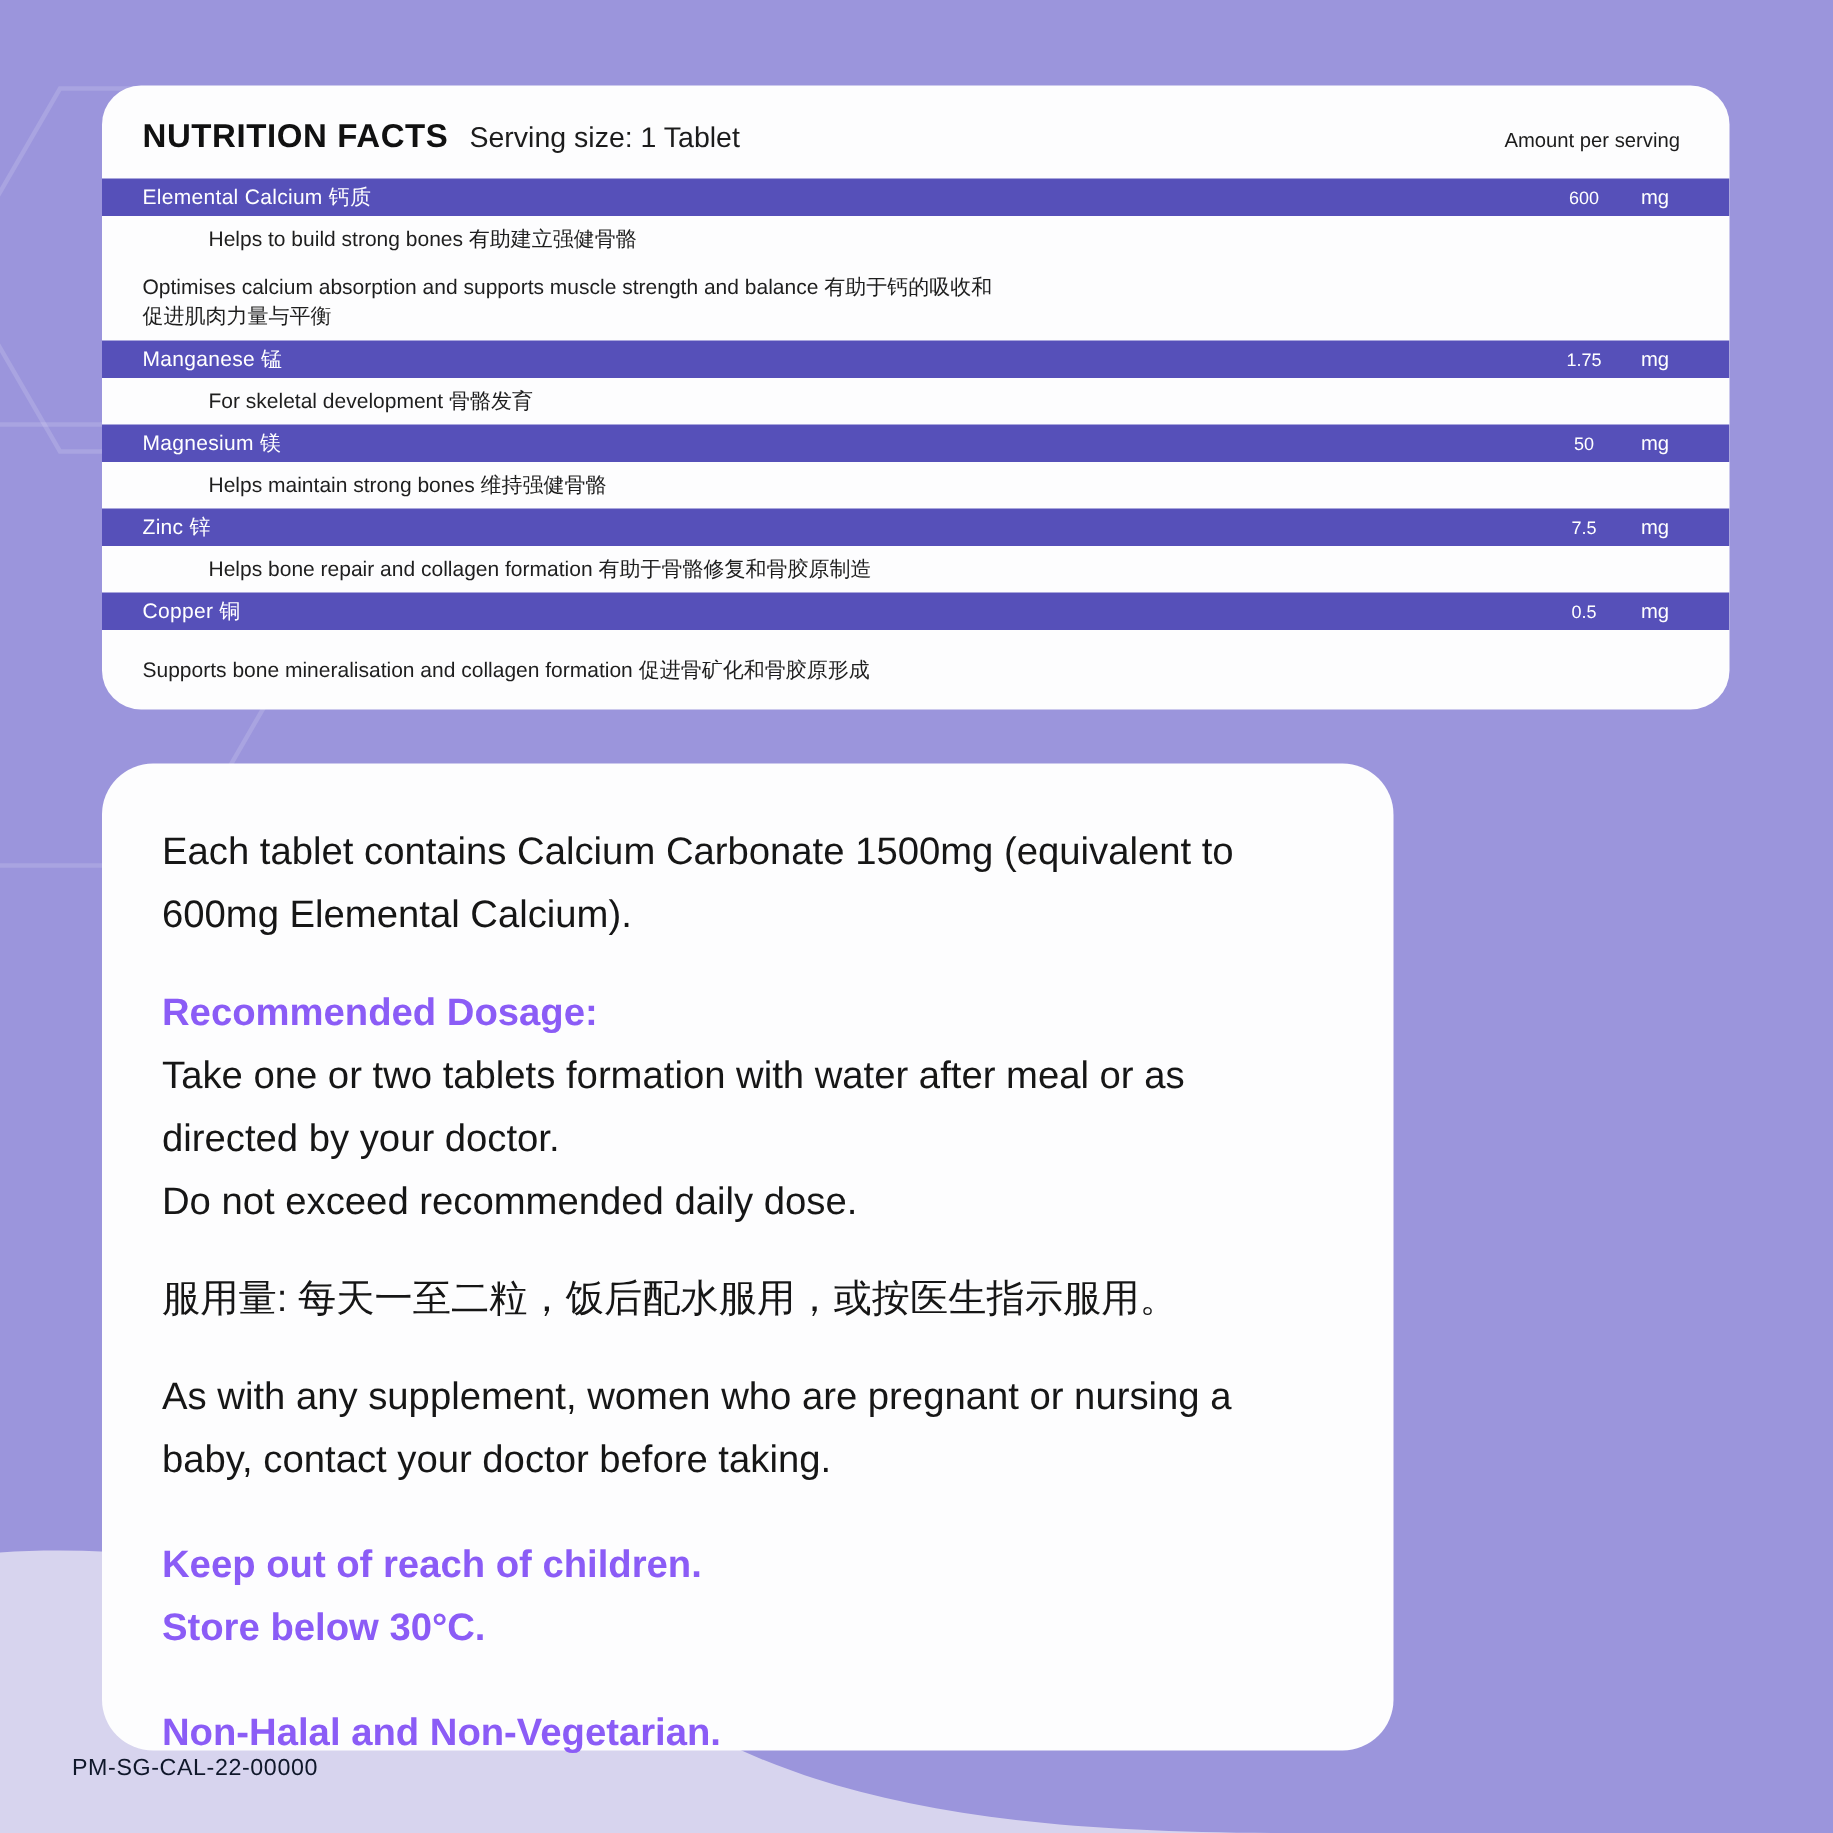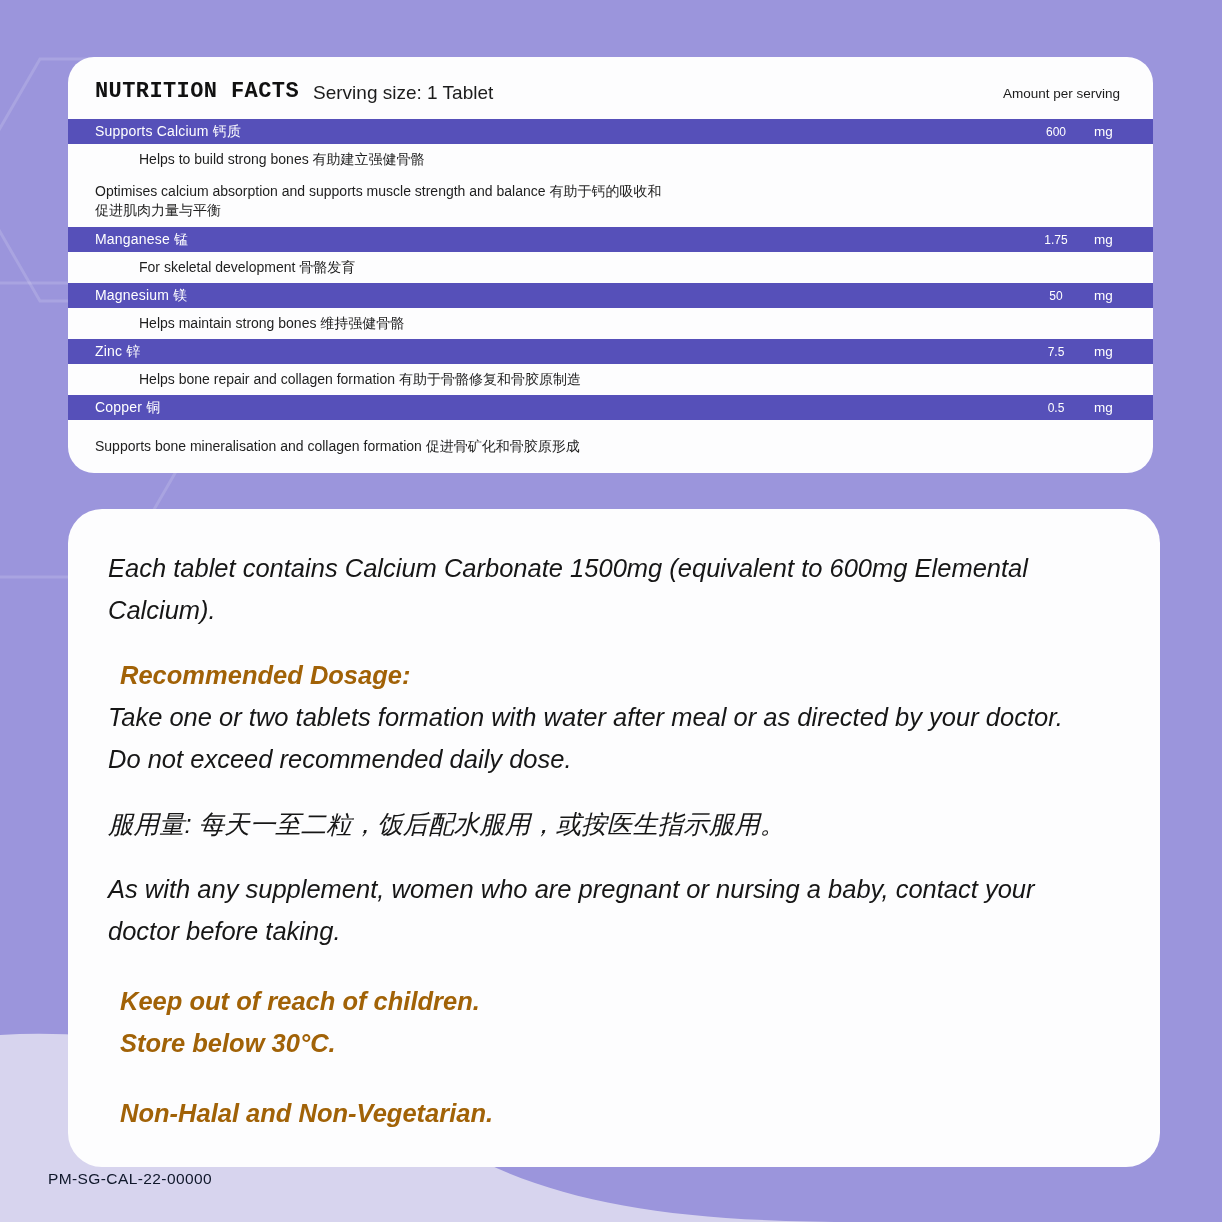--- a/index.html
+++ b/index.html
@@ -8,38 +8,38 @@
 
   
   .bg-decor{position:absolute;inset:0;z-index:1;}
   .bg-decor svg{position:absolute;left:0;top:0;}
 
   
   .card{position:absolute;background:#fdfdfe;z-index:2;box-sizing:border-box;}
   .nutrition-card{left:68px;top:57px;width:1085px;height:416px;border-radius:26px;
     overflow:hidden;display:flex;flex-direction:column;}
   .nf-header{height:56px;display:flex;align-items:center;padding:6px 33px 0 27px;}
-  .nf-title{font-size:22px;font-weight:bold;color:#111;letter-spacing:.4px;font-family:Liberation Mono, monospace;}
+  .nf-title{font-size:22px;font-weight:bold;color:#111;letter-spacing:.4px;}
   .nf-serving{font-size:19px;color:#1c1c1c;margin-left:14px;margin-top:4px;}
   .nf-amount-header{font-size:13.5px;color:#1c1c1c;margin-left:auto;margin-top:4px;}
   .nf-row{height:25px;background:#5650b9;color:#fff;display:flex;align-items:center;
     padding:0 33px 0 27px;flex:0 0 auto;}
   .nf-name{font-size:14px;letter-spacing:.2px;}
   .nf-num{margin-left:auto;min-width:48px;text-align:center;font-size:12px;}
   .nf-unit{width:26px;text-align:left;margin-left:14px;font-size:13.5px;}
   .nf-desc{display:flex;align-items:center;padding:0 33px 0 27px;flex:1 0 auto;
     color:#1e1e1e;}
   .nf-desc span{font-size:14px;line-height:19px;max-width:570px;}
   .h31{flex:0 0 31px;margin-left:44px;} .h52{flex:0 0 52px;} .h34{flex:1 1 34px;text-align:center;}
 
   
-  .info-card{left:68px;top:509px;width:1092px;height:658px;border-radius:34px;
-    padding:38px 70px 0 40px;color:#161616;font-style:italic;}
+  .info-card{left:68px;top:509px;width:861px;height:658px;border-radius:34px;
+    padding:38px 70px 0 40px;color:#161616;}
   .info-card p{margin:0 0 23px 0;font-size:25.5px;line-height:42px;}
-  .info-card .bold{font-weight:bold;color:#a16207;margin-left:12px;}
+  .info-card .bold{font-weight:bold;color:#8b5cf6;}
   .info-card .no-gap{margin-bottom:0;}
   .info-card .gap-lg{margin-bottom:28px;}
 
   
   .product-code{position:absolute;left:48px;top:1170px;z-index:3;font-size:15.5px;
     color:#0f172a;letter-spacing:.4px;}
 </style>
 </head>
 <body>
 
@@ -52,21 +52,21 @@
 </div>
 
 <div class="card nutrition-card">
   <div class="nf-header">
     <span class="nf-title">NUTRITION FACTS</span>
     <span class="nf-serving">Serving size: 1 Tablet</span>
     <span class="nf-amount-header">Amount per serving</span>
   </div>
 
   <div class="nf-row">
-    <span class="nf-name">Supports Calcium 钙质</span>
+    <span class="nf-name">Elemental Calcium 钙质</span>
     <span class="nf-num">600</span>
     <span class="nf-unit">mg</span>
   </div>
   <div class="nf-desc h31">
     <span>Helps to build strong bones 有助建立强健骨骼</span>
   </div>
 
   <div class="nf-desc h52">
     <span>Optimises calcium absorption and supports muscle strength and balance 有助于钙的吸收和促进肌肉力量与平衡</span>
   </div>

